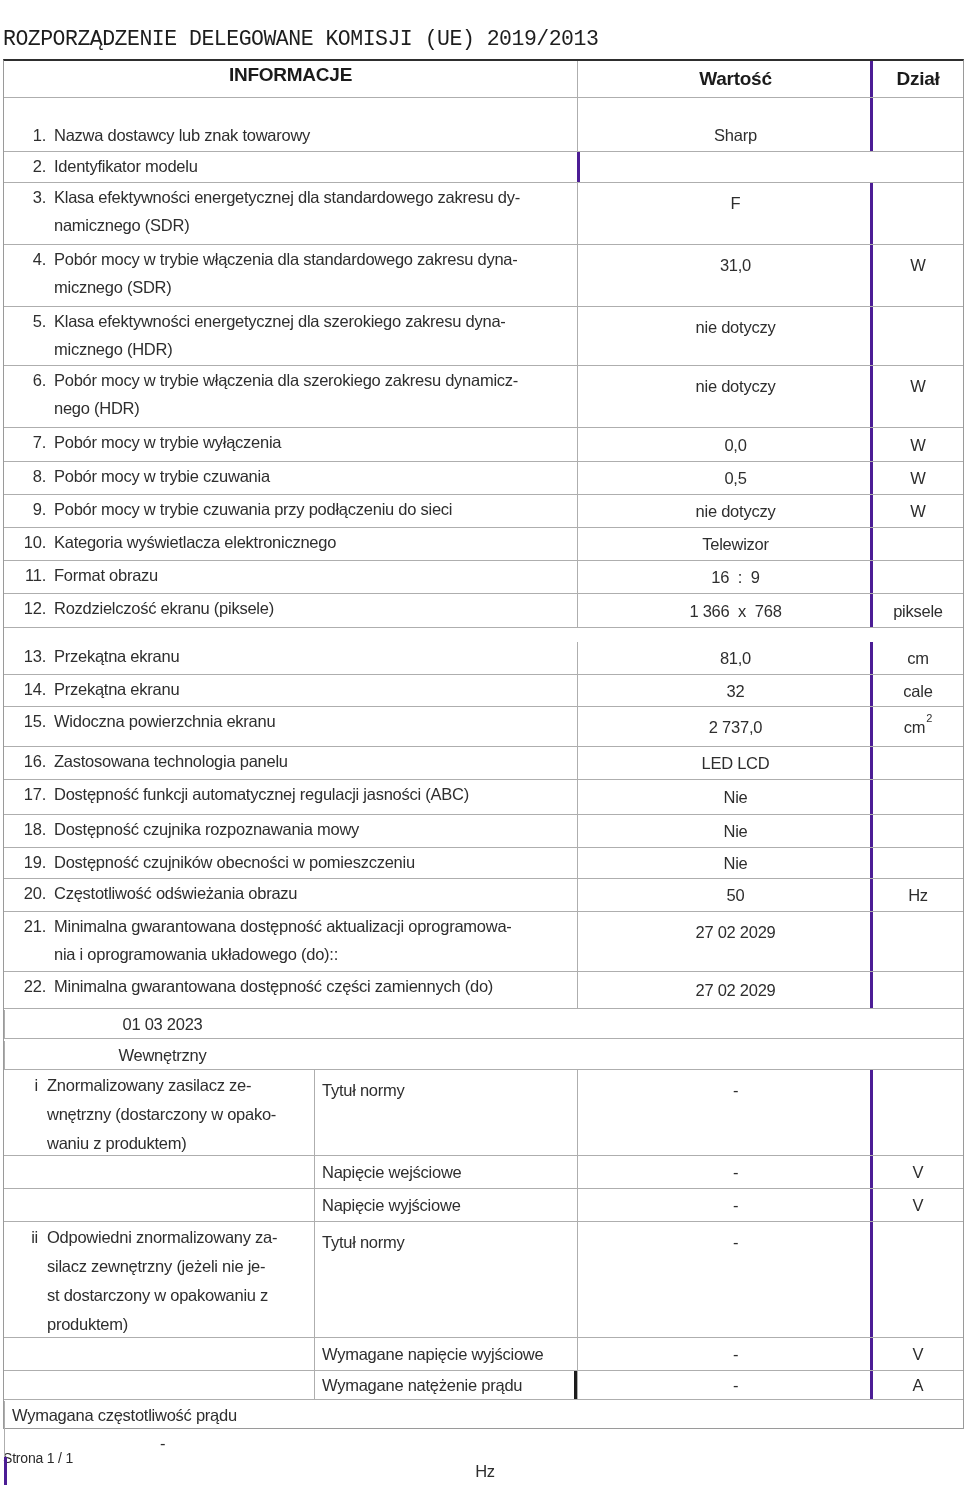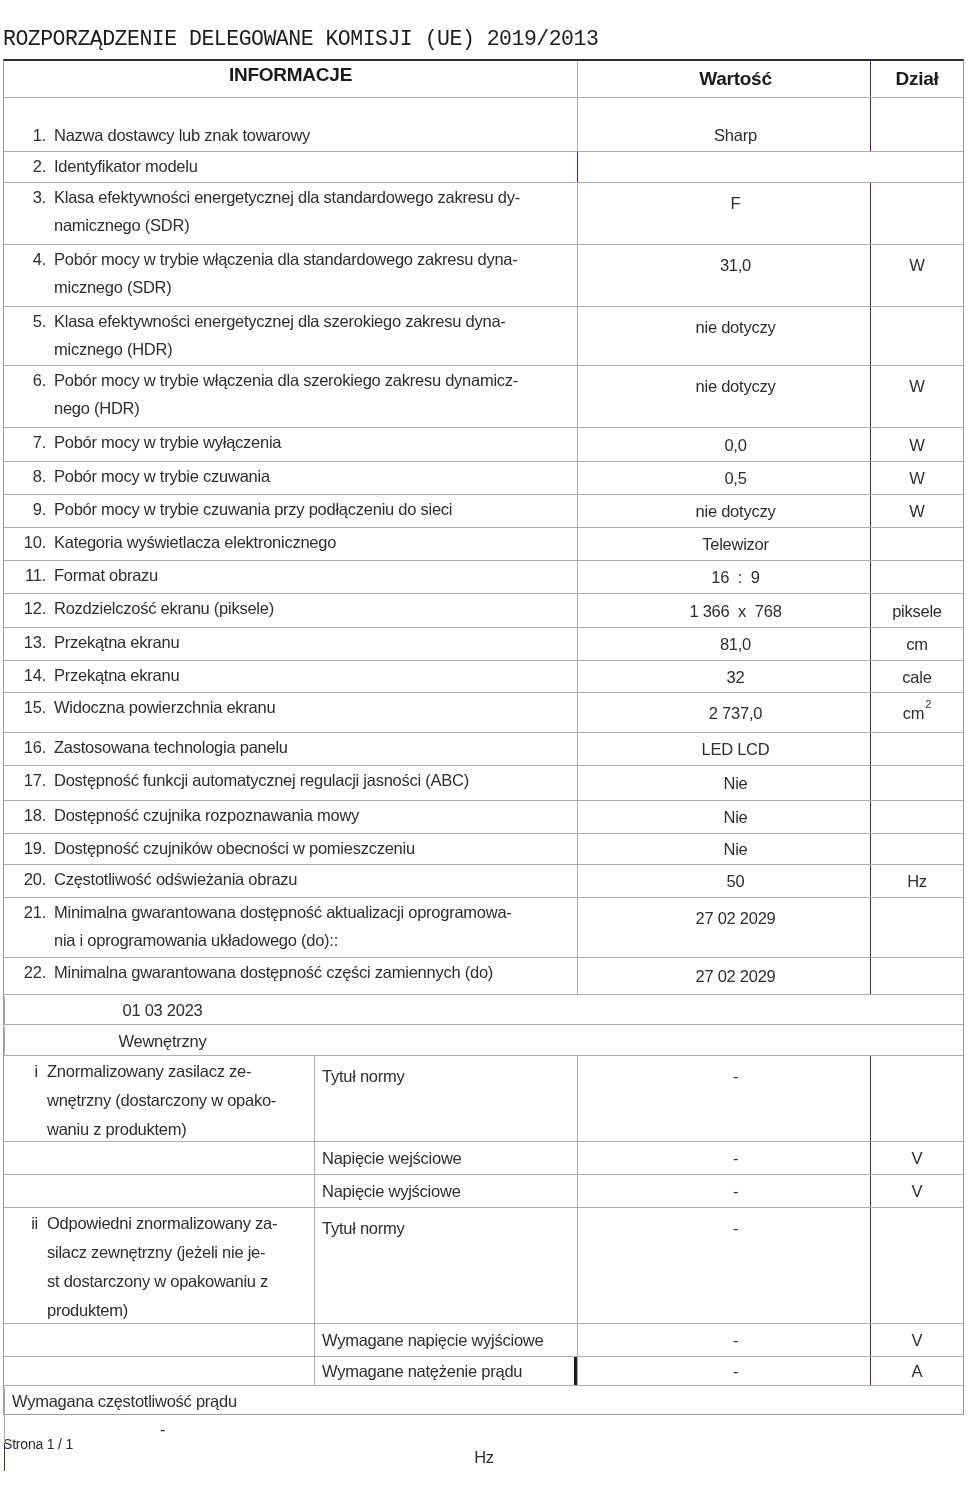--- a/index.html
+++ b/index.html
@@ -44,21 +44,21 @@
   .cell-num   { width:42px; flex:none; text-align:right; }
   .cell-label { margin-left:8px; white-space:pre-line; }
   .cell-value {
     width:293px; flex:none;
     border-left:1px solid #aeaeae;
     display:flex; align-items:center; justify-content:center;
     text-align:center; white-space:pre-wrap;padding-left:23px;
   }
   .cell-unit {
     flex:1;
-    border-left:1px solid #4c1d95;
+    border-left:3px solid #4c1d95;
     display:flex; align-items:center; justify-content:center;
     text-align:center;
   }
   .unit-sup { font-size:11px; position:relative; top:-9px; margin-left:1px; }
 
   
   .cell-subinfo { width:310px; flex:none; display:flex; align-items:flex-start; overflow:hidden; }
   .cell-marker  { width:34px; flex:none; text-align:right; padding-top:1px; }
   .cell-desc    { margin-left:9px; white-space:pre-line; line-height:29px; padding-top:1px; }
   .cell-sublabel{
@@ -204,21 +204,21 @@
 
     <div class="t-row" style="height:34px;">
       <div class="cell-info">
           <span class="cell-num">12.</span>
           <span class="cell-label">Rozdzielczość ekranu (piksele)</span>
         </div>
       <div class="cell-value">1 366  x  768</div>
       <div class="cell-unit">piksele</div>
     </div>
 
-    <div class="t-row" style="height:33px;">
+    <div class="t-row" style="height:33px;margin-top:14px;">
       <div class="cell-info">
           <span class="cell-num">13.</span>
           <span class="cell-label">Przekątna ekranu</span>
         </div>
       <div class="cell-value">81,0</div>
       <div class="cell-unit">cm</div>
     </div>
 
     <div class="t-row" style="height:32px;">
       <div class="cell-info">

